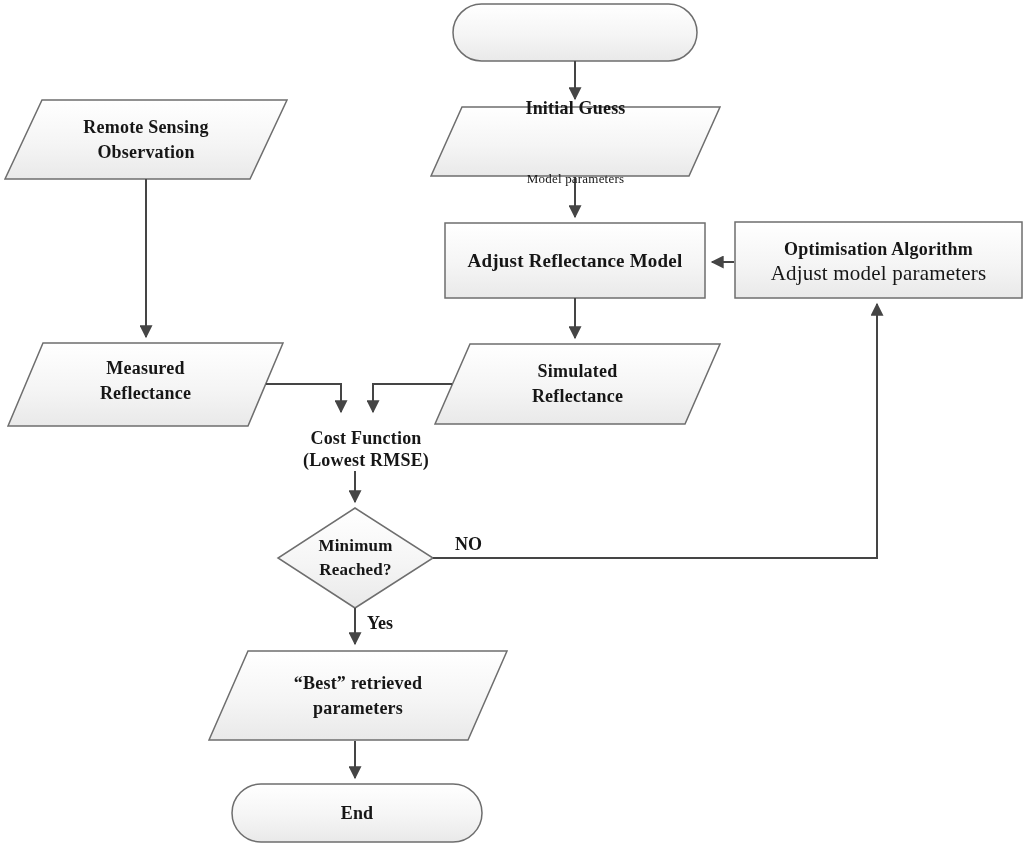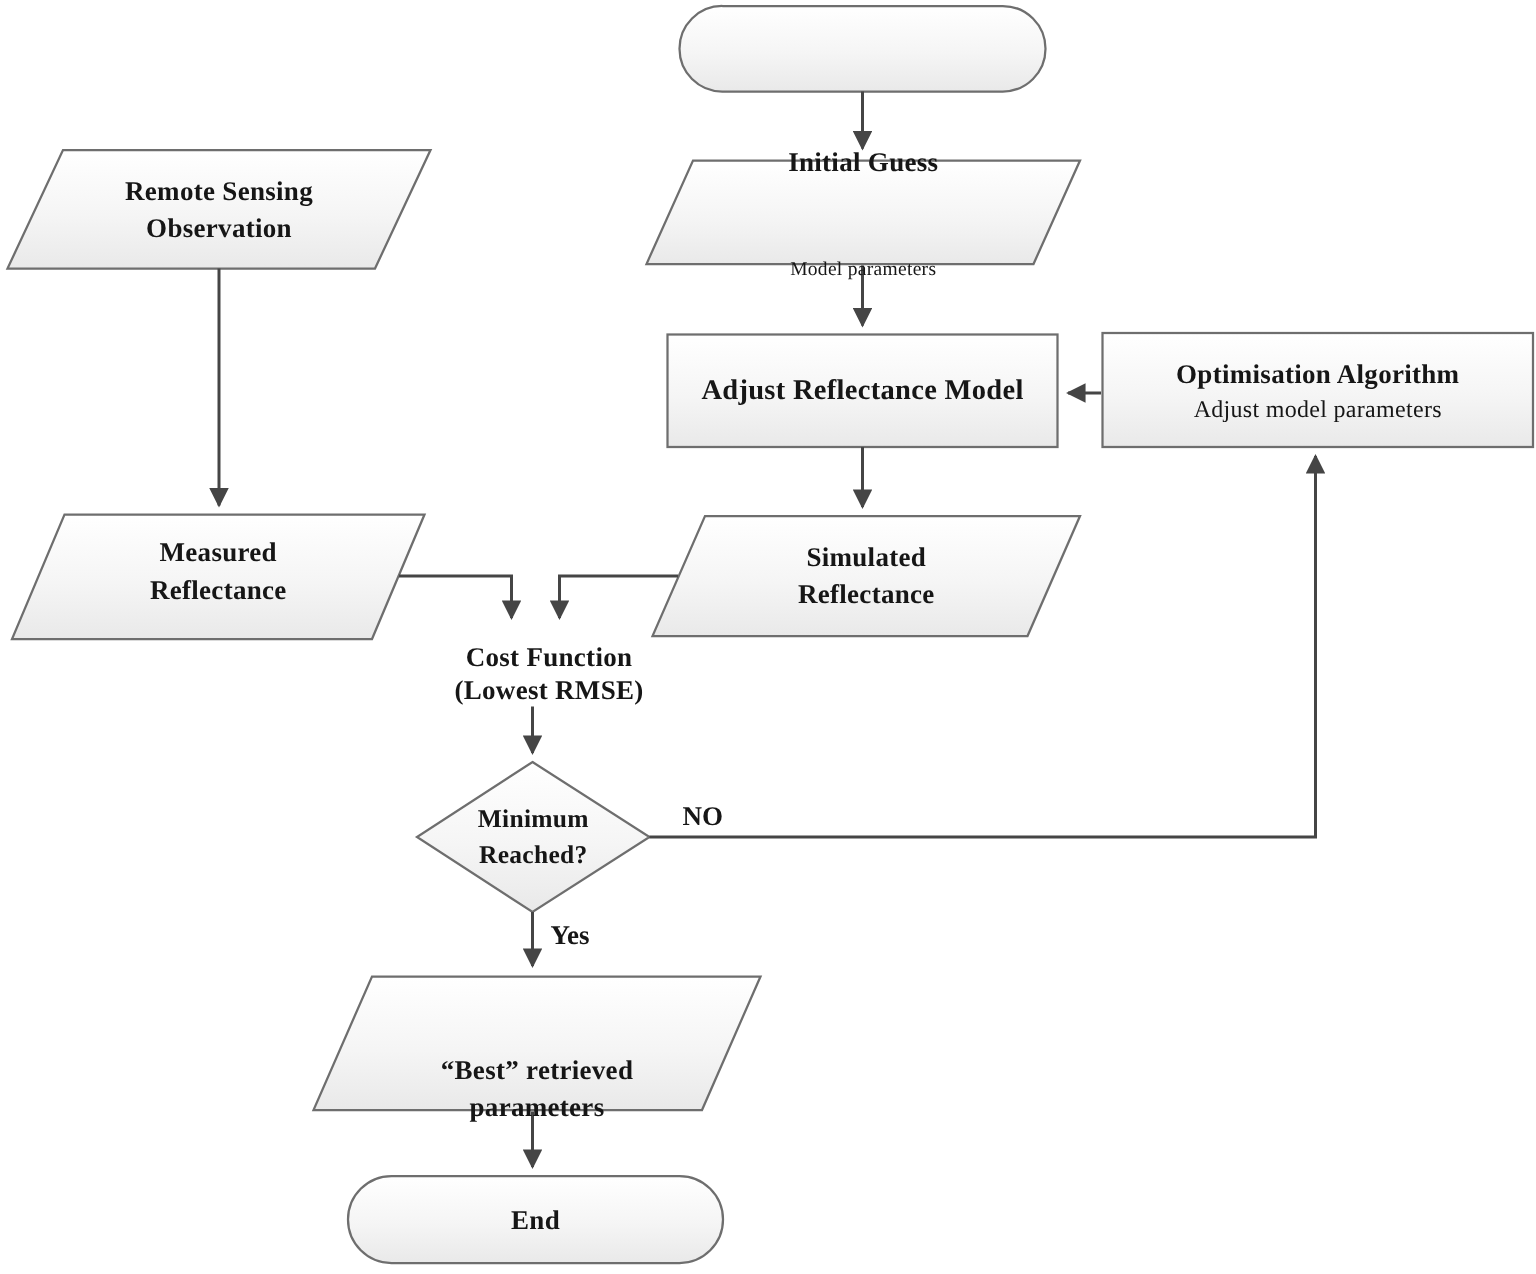--- a/index.html
+++ b/index.html
@@ -18,21 +18,21 @@
   .shape{fill:url(#shade);stroke:var(--border-color);stroke-width:1.5;}
   .edge{fill:none;stroke:var(--arrow-color);stroke-width:2;}
   .lbl{
     position:absolute;display:flex;flex-direction:column;justify-content:center;
     align-items:center;text-align:center;font-weight:bold;line-height:25px;
     font-size:18px;letter-spacing:0.2px;
   }
   .lbl .title{font-weight:bold;}
   .lbl .sub{font-weight:normal;}
   .sub-sm{font-size:13px;line-height:17px;margin-top:2px;}
-  .sub-md{font-size:16px;line-height:21px;margin-top:1px;}
+  .sub-md{font-size:21px;line-height:21px;margin-top:1px;}
   .single{flex-direction:row;}
   .edge-lbl{position:absolute;font-weight:bold;font-size:18px;line-height:22px;}
   .canopy-size{font-size:19px;}
   .diamond-size{font-size:17px;line-height:24px;}
   .cost-size{font-size:18px;line-height:22px;}
 </style>
 </head>
 <body>
 
 <div class="canvas">
@@ -110,21 +110,21 @@
 
   <div class="lbl diamond-size" style="left:278px;top:508px;width:155px;height:100px;">
     <span class="title">Minimum</span>
     <span class="title">Reached?</span>
   </div>
 
   <div class="edge-lbl" style="left:455px;top:533px;">NO</div>
 
   <div class="edge-lbl" style="left:367px;top:612px;">Yes</div>
 
-  <div class="lbl" style="left:209px;top:651px;width:298px;height:89px;margin-top:30px;">
+  <div class="lbl" style="left:209px;top:651px;width:298px;height:89px;">
     <span class="title">“Best” retrieved</span>
     <span class="title">parameters</span>
   </div>
 
   <div class="lbl single" style="left:232px;top:784px;width:250px;height:58px;">
     <span class="title">End</span>
   </div>
 
 </div>
 

